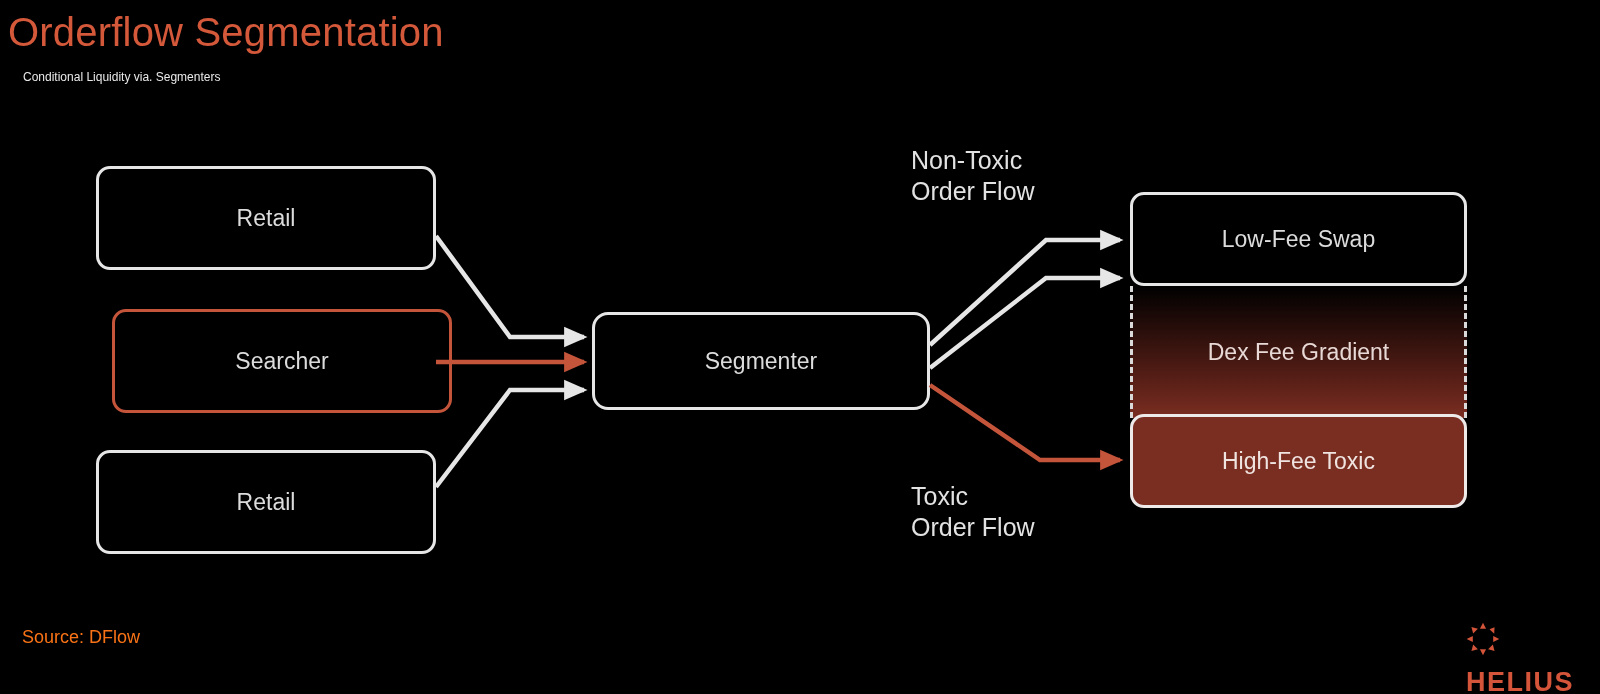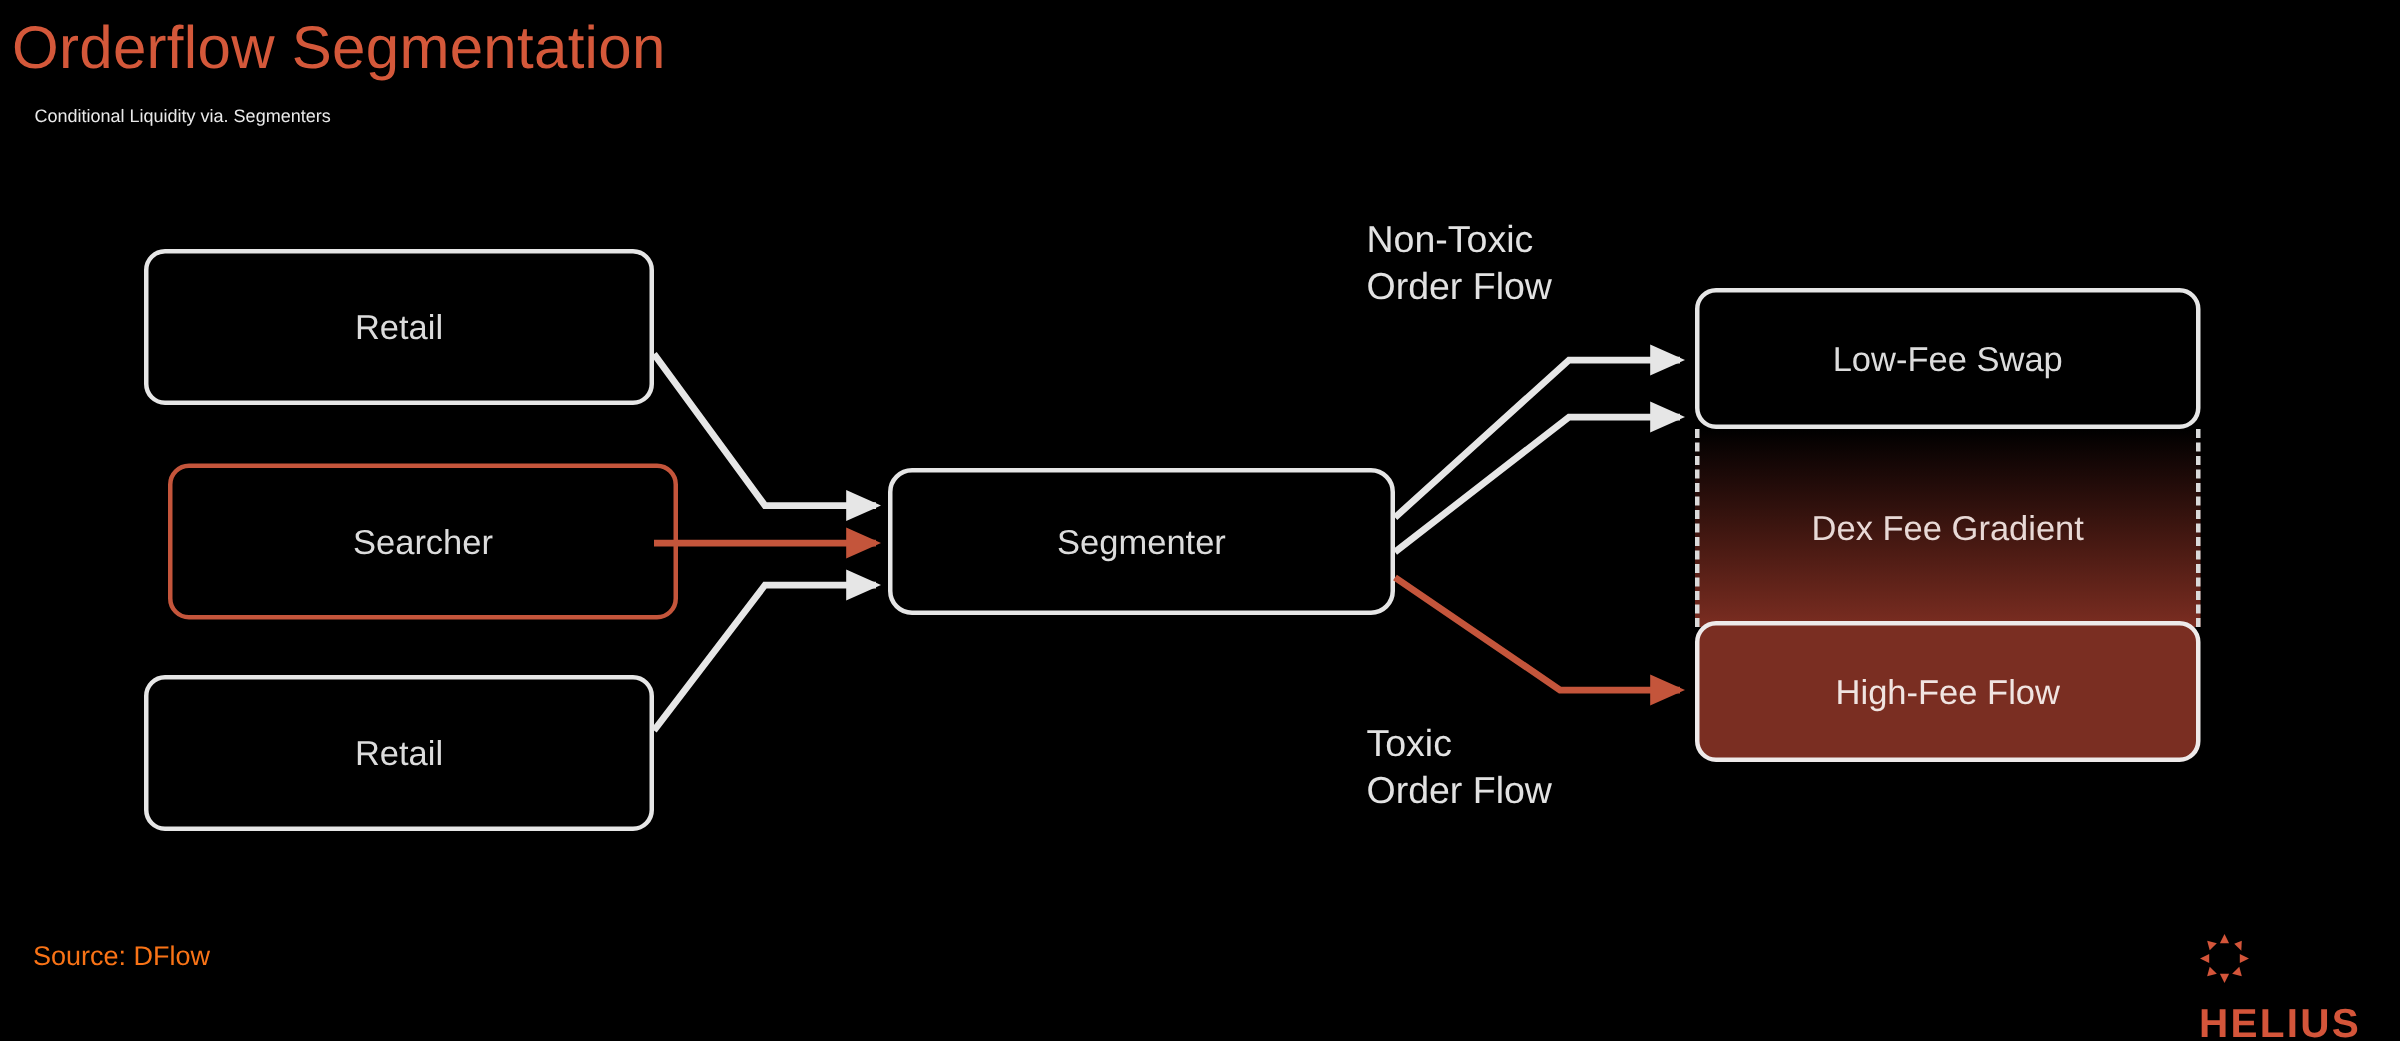--- a/index.html
+++ b/index.html
@@ -198,21 +198,21 @@
 
   <div class="node" id="node-dex-gradient">
     <span>Dex Fee Gradient</span>
   </div>
 
   <div class="node" id="node-low-fee">
     <span>Low-Fee Swap</span>
   </div>
 
   <div class="node" id="node-high-fee">
-    <span>High-Fee Flow</span>
+    <span>High-Fee Toxic</span>
   </div>
 
   <div class="source">Source: DFlow</div>
 
   <div class="brand">
     <svg class="brand-mark" viewBox="0 0 100 100" xmlns="http://www.w3.org/2000/svg">
       <g fill="#d4553a">
         <path d="M50 2 L59 20 L41 20 Z"></path>
         <path d="M83.9 15.1 L83 34.9 L69.1 21.1 Z" transform="rotate(0 50 50)"></path>
         <path d="M98 50 L80 59 L80 41 Z"></path>

